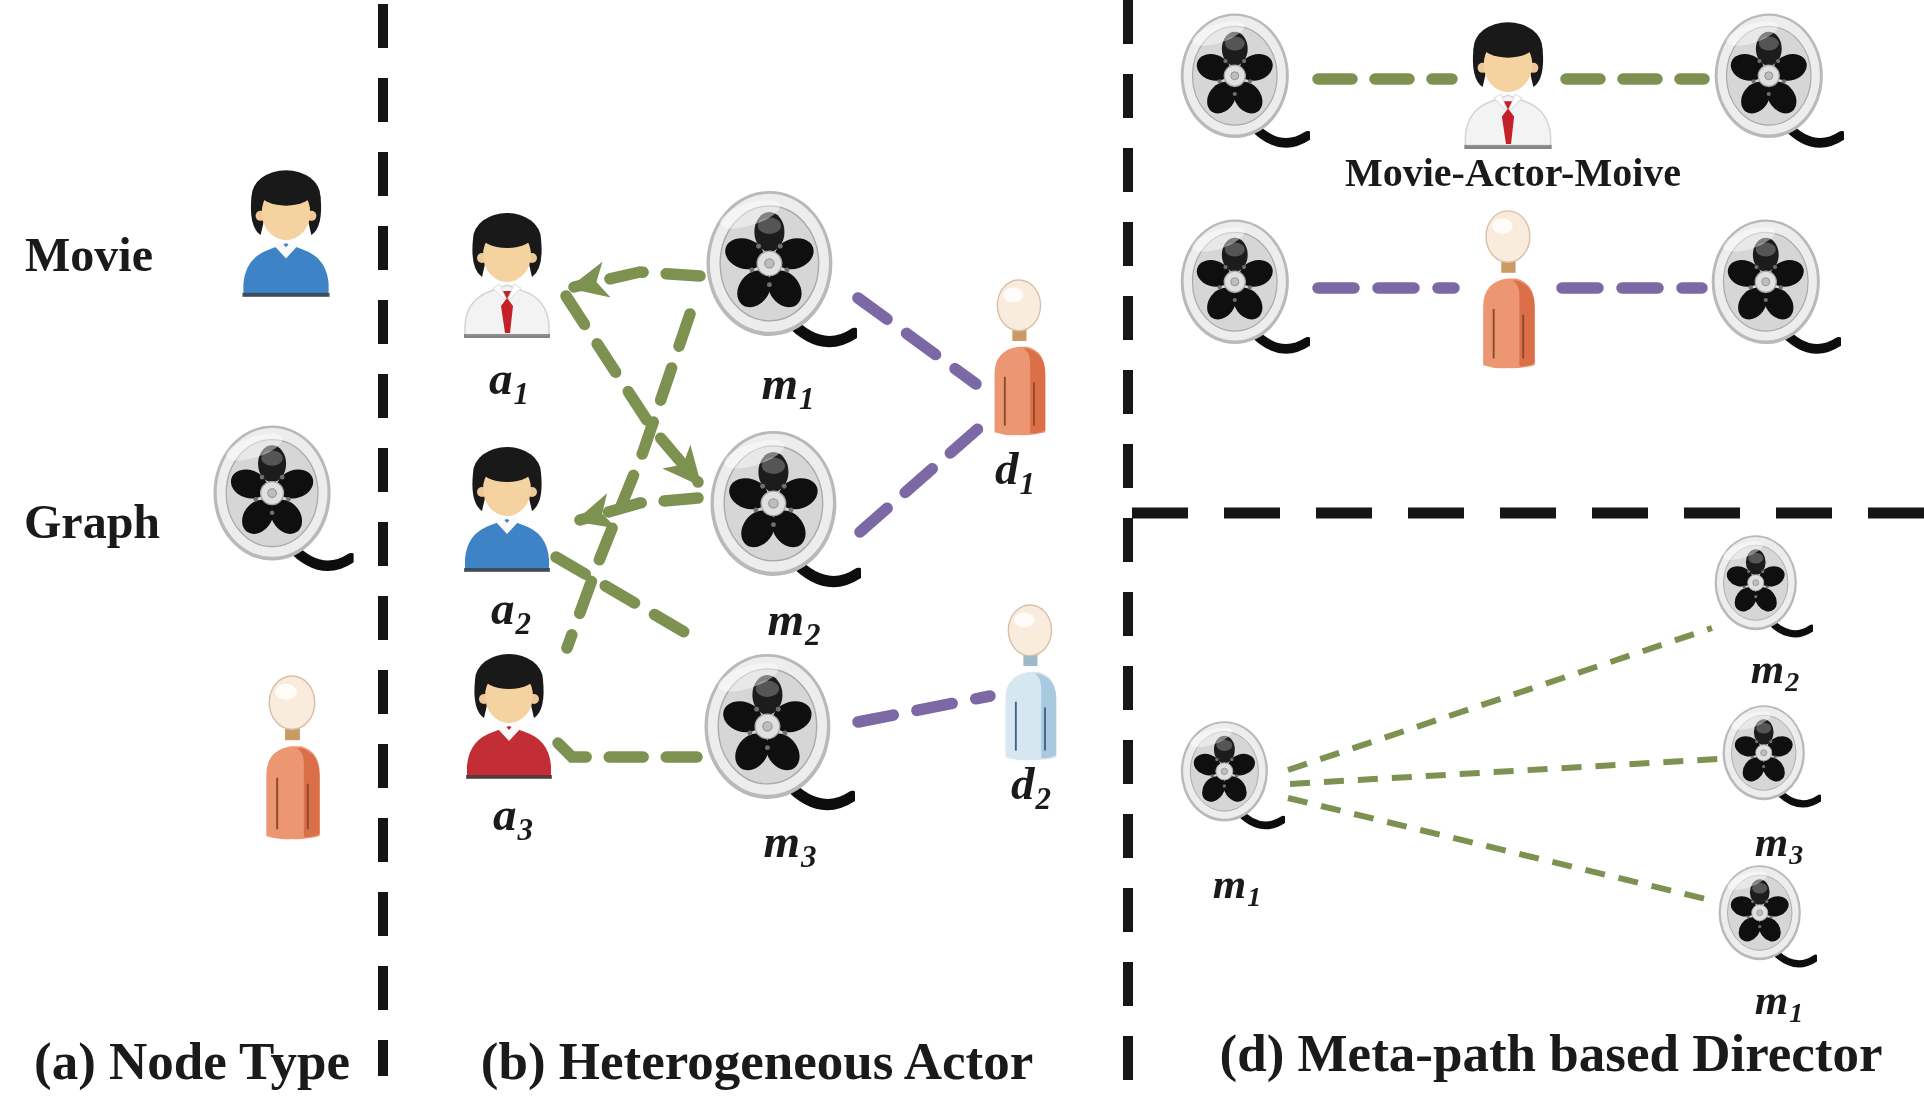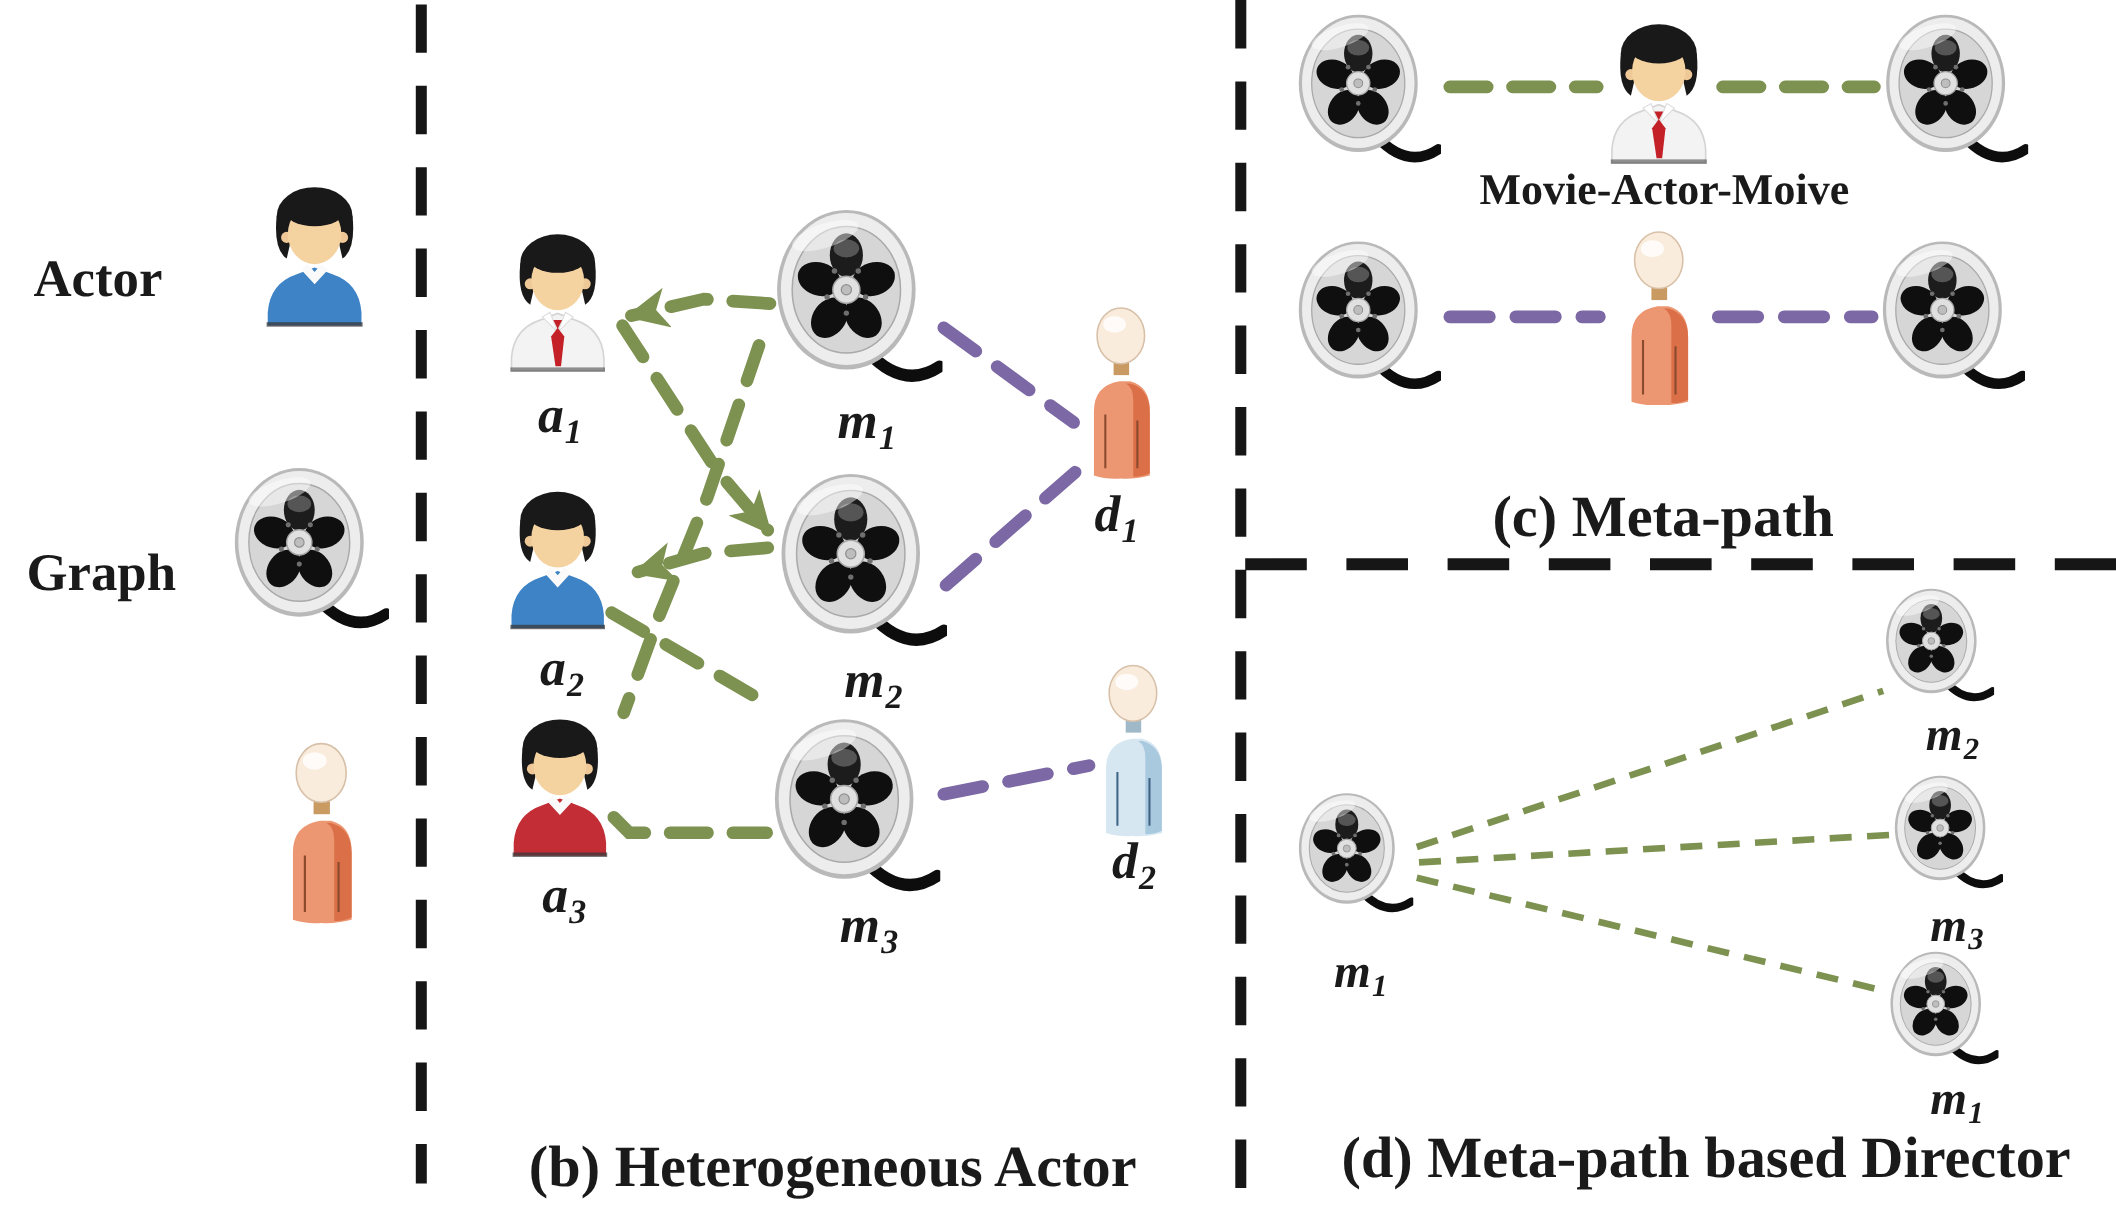--- a/index.html
+++ b/index.html
@@ -145,40 +145,41 @@
     <line class="eg" x1="1318" y1="79" x2="1452" y2="79"></line>
     <line class="eg" x1="1566" y1="79" x2="1704" y2="79"></line>
     <line class="ep" x1="1318" y1="288" x2="1454" y2="288"></line>
     <line class="ep" x1="1562" y1="288" x2="1702" y2="288"></line>
 
     <line class="egt" x1="1288" y1="770" x2="1712" y2="628"></line>
     <line class="egt" x1="1290" y1="784" x2="1718" y2="759"></line>
     <line class="egt" x1="1288" y1="798" x2="1714" y2="901"></line>
   </svg>
 
-  <div class="tlabel" style="left:89px;top:254px">Actor</div>
+  <div class="tlabel" style="left:89px;top:254px">Movie</div>
   <div class="node" style="left:286px;top:230px;width:104px;height:140px">
     <svg class="icon-svg" viewBox="0 0 100 138">
         <use href="#sym-actor-blue"></use>
       </svg>
   </div>
 
   <div class="tlabel" style="left:92px;top:521px">Graph</div>
   <div class="node" style="left:281px;top:502px;width:146px;height:158px">
     <svg class="icon-svg" viewBox="0 0 114 124">
         <use href="#sym-reel"></use>
       </svg>
   </div>
 
   <div class="node" style="left:291px;top:757px;width:100px;height:168px">
     <svg class="icon-svg" viewBox="0 0 100 170">
         <use href="#sym-director-orange"></use>
       </svg>
   </div>
 
+  <div class="caption" style="left:192px;top:1061px">(a) Node Type</div>
 
   <div class="node" style="left:507px;top:272px;width:100px;height:138px">
     <svg class="icon-svg" viewBox="0 0 100 138">
         <use href="#sym-actor-redtie"></use>
       </svg>
   </div>
   <div class="nlabel" style="left:509px;top:381px"><span class="nb">a</span><span class="ns">1</span></div>
 
   <div class="node" style="left:507px;top:506px;width:100px;height:138px">
     <svg class="icon-svg" viewBox="0 0 100 138">
@@ -257,21 +258,20 @@
     <svg class="icon-svg" viewBox="0 0 100 170">
         <use href="#sym-director-orange"></use>
       </svg>
   </div>
   <div class="node" style="left:1774px;top:290px;width:134px;height:148px">
     <svg class="icon-svg" viewBox="0 0 114 124">
         <use href="#sym-reel"></use>
       </svg>
   </div>
 
-  <div class="caption" style="left:1512px;top:470px">(c) Meta-path</div>
 
   <div class="node" style="left:1231px;top:778px;width:108px;height:120px">
     <svg class="icon-svg" viewBox="0 0 114 124">
         <use href="#sym-reel"></use>
       </svg>
   </div>
   <div class="nlabel sm" style="left:1237px;top:886px"><span class="nb">m</span><span class="ns">1</span></div>
 
   <div class="node" style="left:1762px;top:589px;width:102px;height:114px">
     <svg class="icon-svg" viewBox="0 0 114 124">

